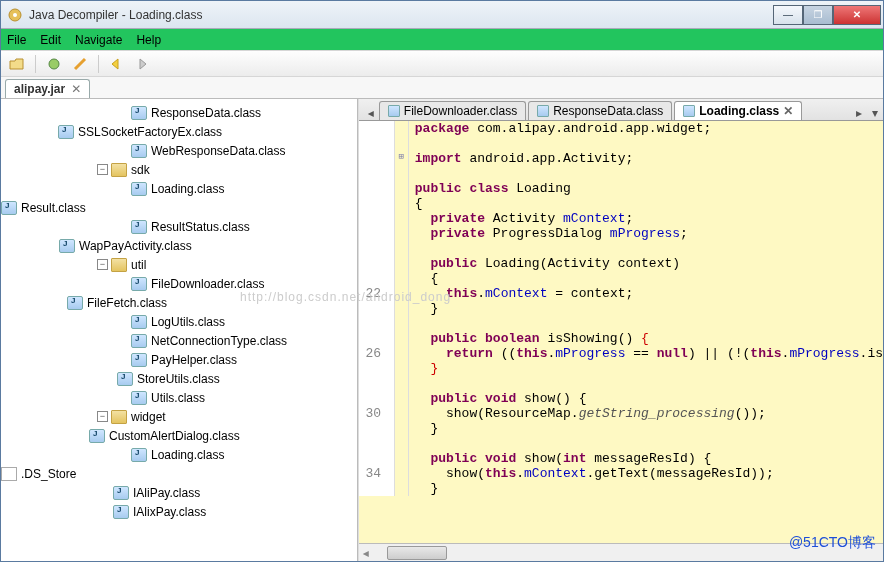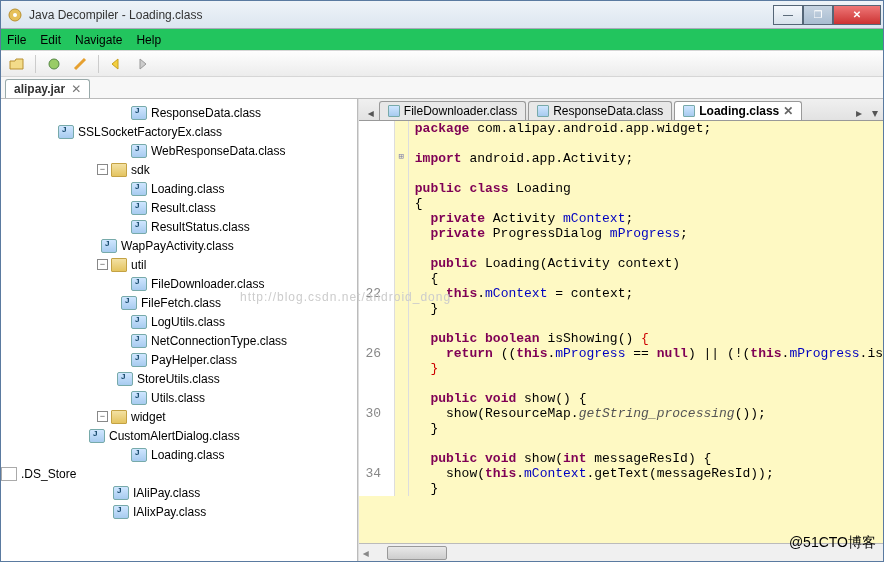--- a/index.html
+++ b/index.html
@@ -41,21 +41,21 @@
 .cline { display: flex; }
 .gutter { width: 36px; text-align: center; padding-right: 6px; color: #888; background: #fff; border-right: 1px solid #ddd; user-select:none; flex-shrink:0; }
 .src { padding-left: 6px; white-space: pre; }
 .kw { color: #7f0055; font-weight: bold; }
 .fld { color: #0000c0; }
 .ital { font-style: italic; color:#555;margin-top:21px; }
 .brace-red { color: #c00; }
 .foldcol { width:14px; border-right:1px solid #ddd; text-align:center; color:#77a; font-size:9px; flex-shrink:0; user-select:none;}
 .hscroll { height:18px; border-top:1px solid #bbb; background:#f0f0f0; display:flex; align-items:center;}
 .hthumb { width:60px; height:14px; background:linear-gradient(#e8e8e8,#cdcdcd); border:1px solid #999; border-radius:2px; margin-left:18px; cursor:pointer;}
-.watermark { position:absolute; bottom:12px; right:8px; color:#000000; font-size:14px; font-family:Arial; pointer-events:none;}
+.watermark { position:absolute; bottom:12px; right:8px; color:#1d4ed8; font-size:14px; font-family:Arial; pointer-events:none;}
 .watermark2 { position:absolute; top:290px; left:240px; color:#ccc; font-size:12px; font-family:Arial; pointer-events:none; letter-spacing:1px;}
 </style>
 </head>
 <body>
 
 <div class="window">
   <div class="titlebar">
     <span class="icon">
       <svg width="16" height="16">
           <circle cx="8" cy="8" r="6" fill="#e6c05a" stroke="#b89030"></circle>
@@ -132,43 +132,43 @@
 
       <div class="tree-row" style="padding-left:96px">
           <span class="tw">−</span>
           <span class="ficon pkg"></span>
           <span>sdk</span>
         </div>
       <div class="tree-row" style="padding-left:130px">
           <span class="ficon class"></span>
           <span>Loading.class</span>
         </div>
-      <div class="tree-row" style="padding-left:130px">
+      <div class="tree-row" style="">
           <span class="ficon class"></span>
           <span>Result.class</span>
         </div>
       <div class="tree-row" style="padding-left:130px">
           <span class="ficon class"></span>
           <span>ResultStatus.class</span>
         </div>
-      <div class="tree-row" style="padding-left:100px">
+      <div class="tree-row" style="padding-left:58px">
           <span class="ficon class"></span>
           <span>WapPayActivity.class</span>
         </div>
 
       <div class="tree-row" style="padding-left:96px">
           <span class="tw">−</span>
           <span class="ficon pkg"></span>
           <span>util</span>
         </div>
       <div class="tree-row" style="padding-left:130px">
           <span class="ficon class"></span>
           <span>FileDownloader.class</span>
         </div>
-      <div class="tree-row" style="padding-left:120px">
+      <div class="tree-row" style="padding-left:66px">
           <span class="ficon class"></span>
           <span>FileFetch.class</span>
         </div>
       <div class="tree-row" style="padding-left:130px">
           <span class="ficon class"></span>
           <span>LogUtils.class</span>
         </div>
       <div class="tree-row" style="padding-left:130px">
           <span class="ficon class"></span>
           <span>NetConnectionType.class</span>

